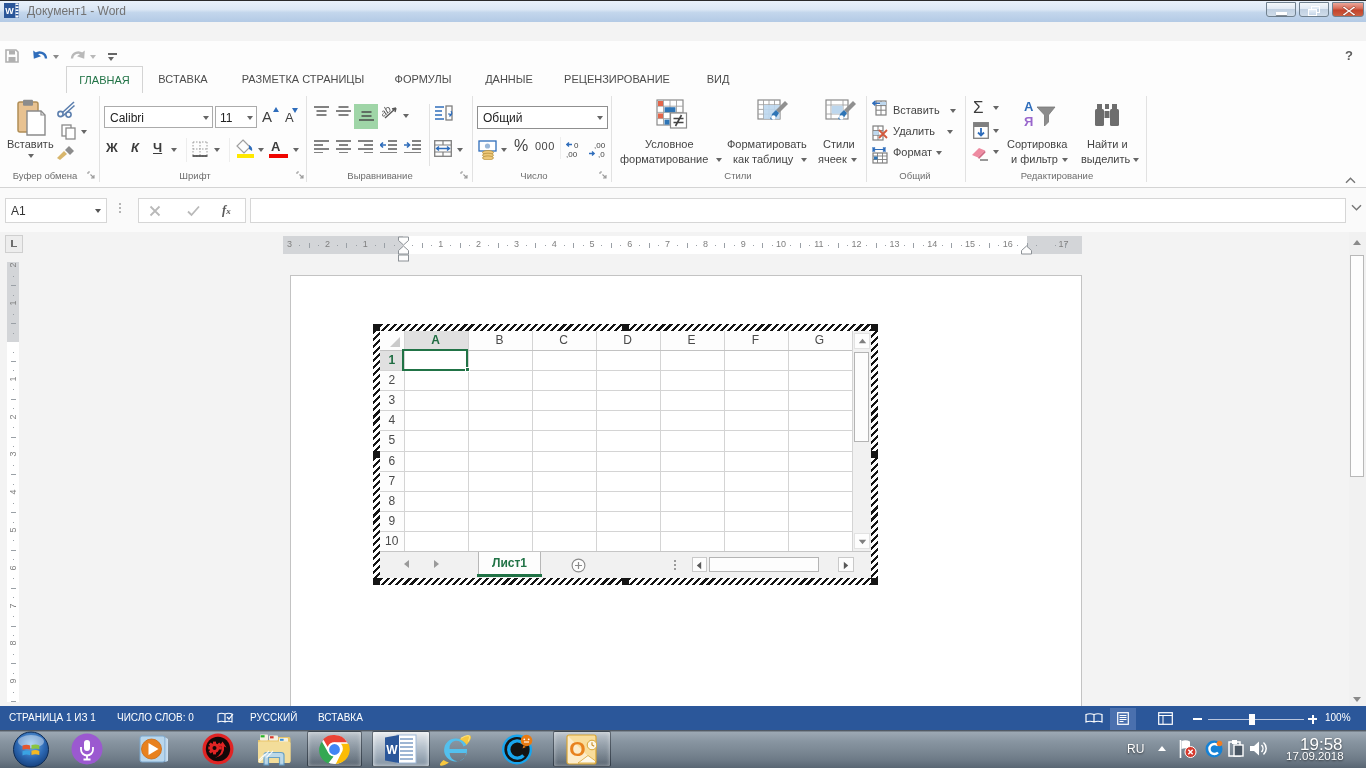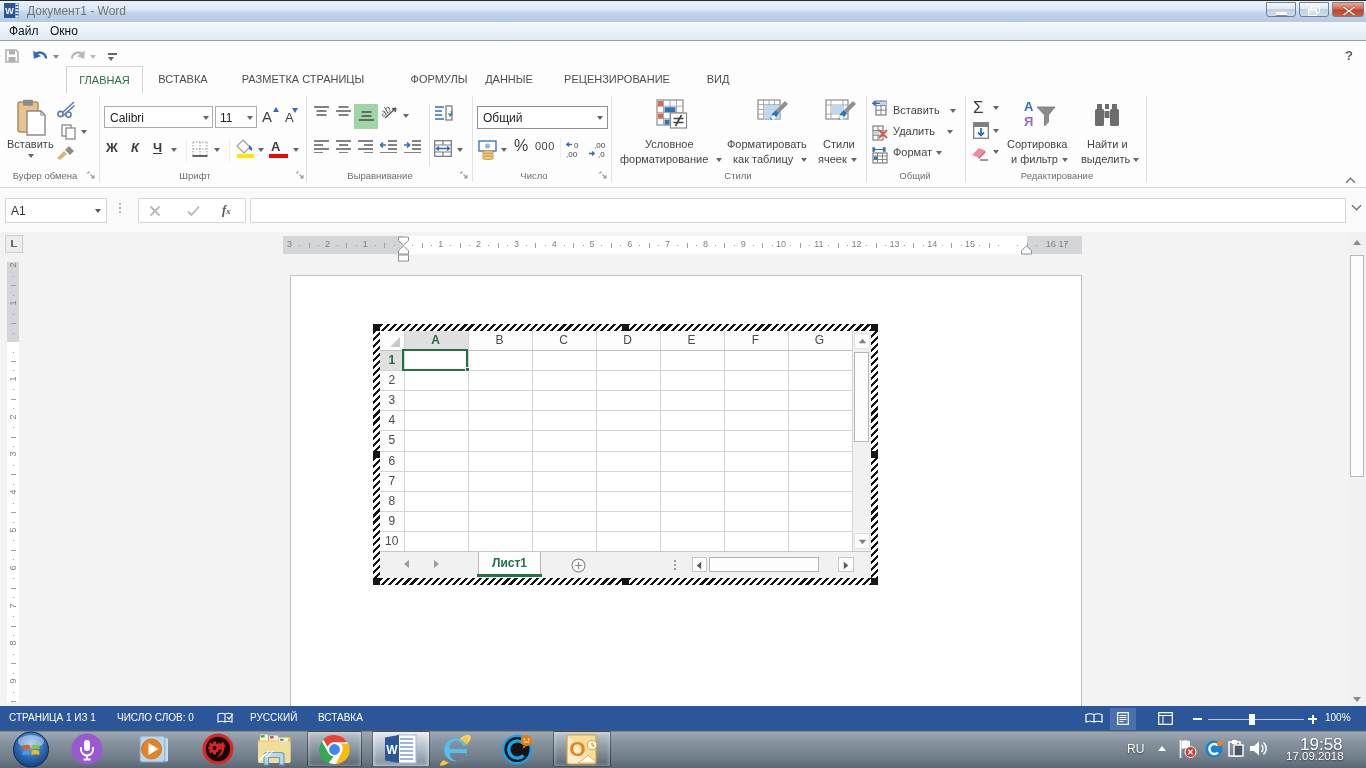--- a/index.html
+++ b/index.html
@@ -91,24 +91,20 @@
   <div id="btn-max" class="abs winbtn">
     <div class="abs" style="left:11px;top:3px;width:9px;height:7px;border:1.5px solid #fff;"></div>
     <div class="abs" style="left:8px;top:6px;width:9px;height:7px;border:1.5px solid #fff;background:linear-gradient(180deg,#e8f0f8,#c6d6e8);"></div>
   </div>
   <div id="btn-close" class="abs winbtn">
     <svg class="abs" style="left:9px;top:2px;" width="14" height="12" viewBox="0 0 14 12">
       <path d="M2 1 L7 5 L12 1 L13.5 2.5 L8.6 6 L13.5 9.5 L12 11 L7 7 L2 11 L0.5 9.5 L5.4 6 L0.5 2.5 Z" fill="#fff" stroke="#8c2b1a" stroke-width="0.6"></path>
     </svg>
   </div>
 
-  <div id="menubar" class="abs">
-    <span style="left:9px;">Файл</span>
-    <span style="left:50px;">Окно</span>
-  </div>
 
   <div id="ribbonband" class="abs">
 
     <svg class="abs" style="left:5px;top:8px;" width="14" height="14" viewBox="0 0 14 14">
       <path d="M1 1 H11 L13 3 V13 H1 Z" fill="none" stroke="#b0b0b0" stroke-width="1.6"></path>
       <rect x="3.5" y="8" width="7" height="5" fill="#b0b0b0"></rect>
       <rect x="4" y="1.5" width="6" height="4" fill="#b0b0b0"></rect>
     </svg>
     <svg class="abs" style="left:31px;top:8px;" width="17" height="15" viewBox="0 0 17 15">
       <path d="M15 9.5 A6.2 6.2 0 0 0 4 5.8" fill="none" stroke="#2f6dbb" stroke-width="2.4"></path>
@@ -119,21 +115,21 @@
       <path d="M2 9.5 A6.2 6.2 0 0 1 13 5.8" fill="none" stroke="#b9b9b9" stroke-width="2.4"></path>
       <path d="M14.8 1.5 L14.2 9.8 L7 7.2 Z" fill="#b9b9b9"></path>
     </svg>
     <div class="dd" style="left:90px;top:14px;border-top-color:#b9b9b9;"></div>
     <div class="abs" style="left:108px;top:12px;width:9px;height:1.6px;background:#666;"></div>
     <div class="dd" style="left:108px;top:16px;border-top-color:#666;"></div>
     <div class="abs" style="left:1345px;top:7px;font-size:13px;font-weight:bold;color:#5f5f5f;font-family:'Liberation Sans',sans-serif;">?</div>
     <div id="tab-active" style="left:66px; width:77px;">ГЛАВНАЯ</div>
     <div class="tab" style="left:150px; width:66px;">ВСТАВКА</div>
     <div class="tab" style="left:230px; width:146px;">РАЗМЕТКА СТРАНИЦЫ</div>
-    <div class="tab" style="left:390px; width:66px;margin-left:16px;">ФОРМУЛЫ</div>
+    <div class="tab" style="left:390px; width:66px;">ФОРМУЛЫ</div>
     <div class="tab" style="left:481px; width:56px;">ДАННЫЕ</div>
     <div class="tab" style="left:552px; width:130px;">РЕЦЕНЗИРОВАНИЕ</div>
     <div class="tab" style="left:698px; width:40px;">ВИД</div>
     <div id="ribbon">
 
       <div class="gsep" style="left:99px;"></div>
       <div class="gsep" style="left:306px;"></div>
       <div class="abs" style="left:429px;top:12px;width:1px;height:62px;background:#e2e2e2;"></div>
       <div class="gsep" style="left:472px;"></div>
       <div class="gsep" style="left:611px;"></div>
@@ -425,21 +421,21 @@
 <div class="rnum" style="left:340.8px;">6</div>
 <div class="rnum" style="left:378.6px;">7</div>
 <div class="rnum" style="left:416.4px;">8</div>
 <div class="rnum" style="left:454.2px;">9</div>
 <div class="rnum" style="left:492.0px;">10</div>
 <div class="rnum" style="left:529.8px;">11</div>
 <div class="rnum" style="left:567.6px;">12</div>
 <div class="rnum" style="left:605.4px;">13</div>
 <div class="rnum" style="left:643.2px;">14</div>
 <div class="rnum" style="left:681.0px;">15</div>
-<div class="rnum" style="left:718.8px;margin-left:43px;">16</div>
+<div class="rnum" style="left:718.8px;">16</div>
 <div class="rnum" style="left:756.6px;margin-left:18px;">17</div>
 <i class="tkd" style="left:16.1px;"></i>
 <i class="tkb" style="left:25.5px;"></i>
 <i class="tkd" style="left:35.0px;"></i>
 <i class="tkd" style="left:53.9px;"></i>
 <i class="tkb" style="left:63.3px;"></i>
 <i class="tkd" style="left:72.8px;"></i>
 <i class="tkd" style="left:91.7px;"></i>
 <i class="tkb" style="left:101.1px;"></i>
 <i class="tkd" style="left:110.5px;"></i>

